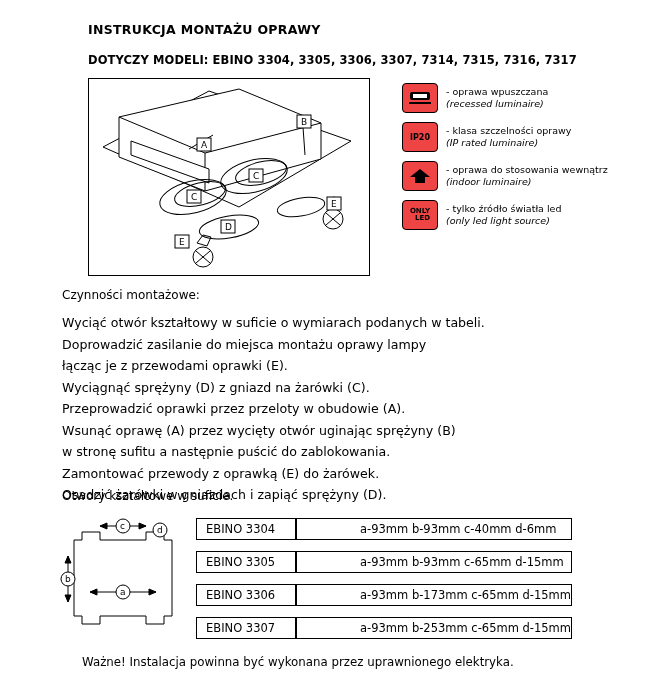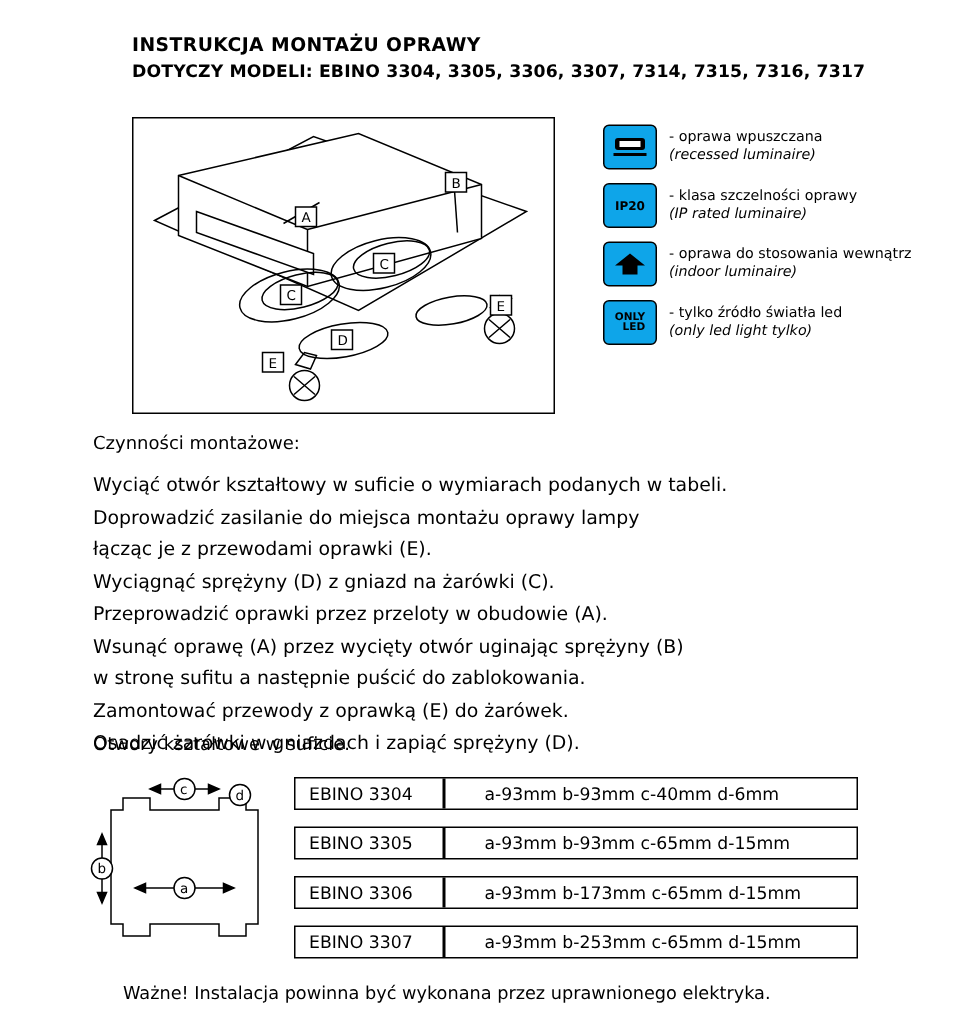--- a/index.html
+++ b/index.html
@@ -25,21 +25,21 @@
   .header {
     position: absolute;
     left: 88px;
     top: 22px;
     width: 540px;
   }
   .title {
     font-size: 12.5px;
     font-weight: bold;
     letter-spacing: 0.3px;
-    margin: 0 0 3px 0;
+    margin: 0 0 16px 0;
   }
   .subtitle {
     font-size: 11.5px;
     font-weight: bold;
     letter-spacing: 0.1px;
     margin: 0;
   }
 
   
   .diagram-box {
@@ -69,21 +69,21 @@
   }
   .legend-icon {
     width: 36px;
     height: 30px;
     border: 1px solid #000;
     border-radius: 4px;
     display: flex;
     align-items: center;
     justify-content: center;
     flex: 0 0 auto;
-    background: #0ea5e9;
+    background: #ef4444;
     box-sizing: border-box;
   }
   .legend-text {
     margin-left: 8px;
     font-size: 9.5px;
     line-height: 1.25;
   }
   .legend-text .pl { display: block; }
   .legend-text .en { display: block; font-style: italic; }
   .only-led {
@@ -137,20 +137,21 @@
     top: 518px;
     width: 376px;
   }
   .trow {
     display: flex;
     border: 1px solid #000;
     height: 22px;
     margin-bottom: 11px;
     background: #fff;
     box-sizing: border-box;
+    gap: 37px;
   }
   .tmodel {
     width: 100px;
     border-right: 2px solid #000;
     display: flex;
     align-items: center;
     padding-left: 9px;
     font-size: 11.5px;
     box-sizing: border-box;
   }
@@ -268,21 +269,21 @@
         <span class="en">(indoor luminaire)</span>
       </div>
     </div>
 
     <div class="legend-row">
       <div class="legend-icon">
         <div class="only-led">ONLY<br>LED</div>
       </div>
       <div class="legend-text">
         <span class="pl">- tylko źródło światła led</span>
-        <span class="en">(only led light tylko)</span>
+        <span class="en">(only led light source)</span>
       </div>
     </div>
 
   </div>
 
   <div class="instr-head">Czynności montażowe:</div>
 
   <div class="instr-list">
     <div>Wyciąć otwór kształtowy w suficie o wymiarach podanych w tabeli.</div>
     <div>Doprowadzić zasilanie do miejsca montażu oprawy lampy</div>

